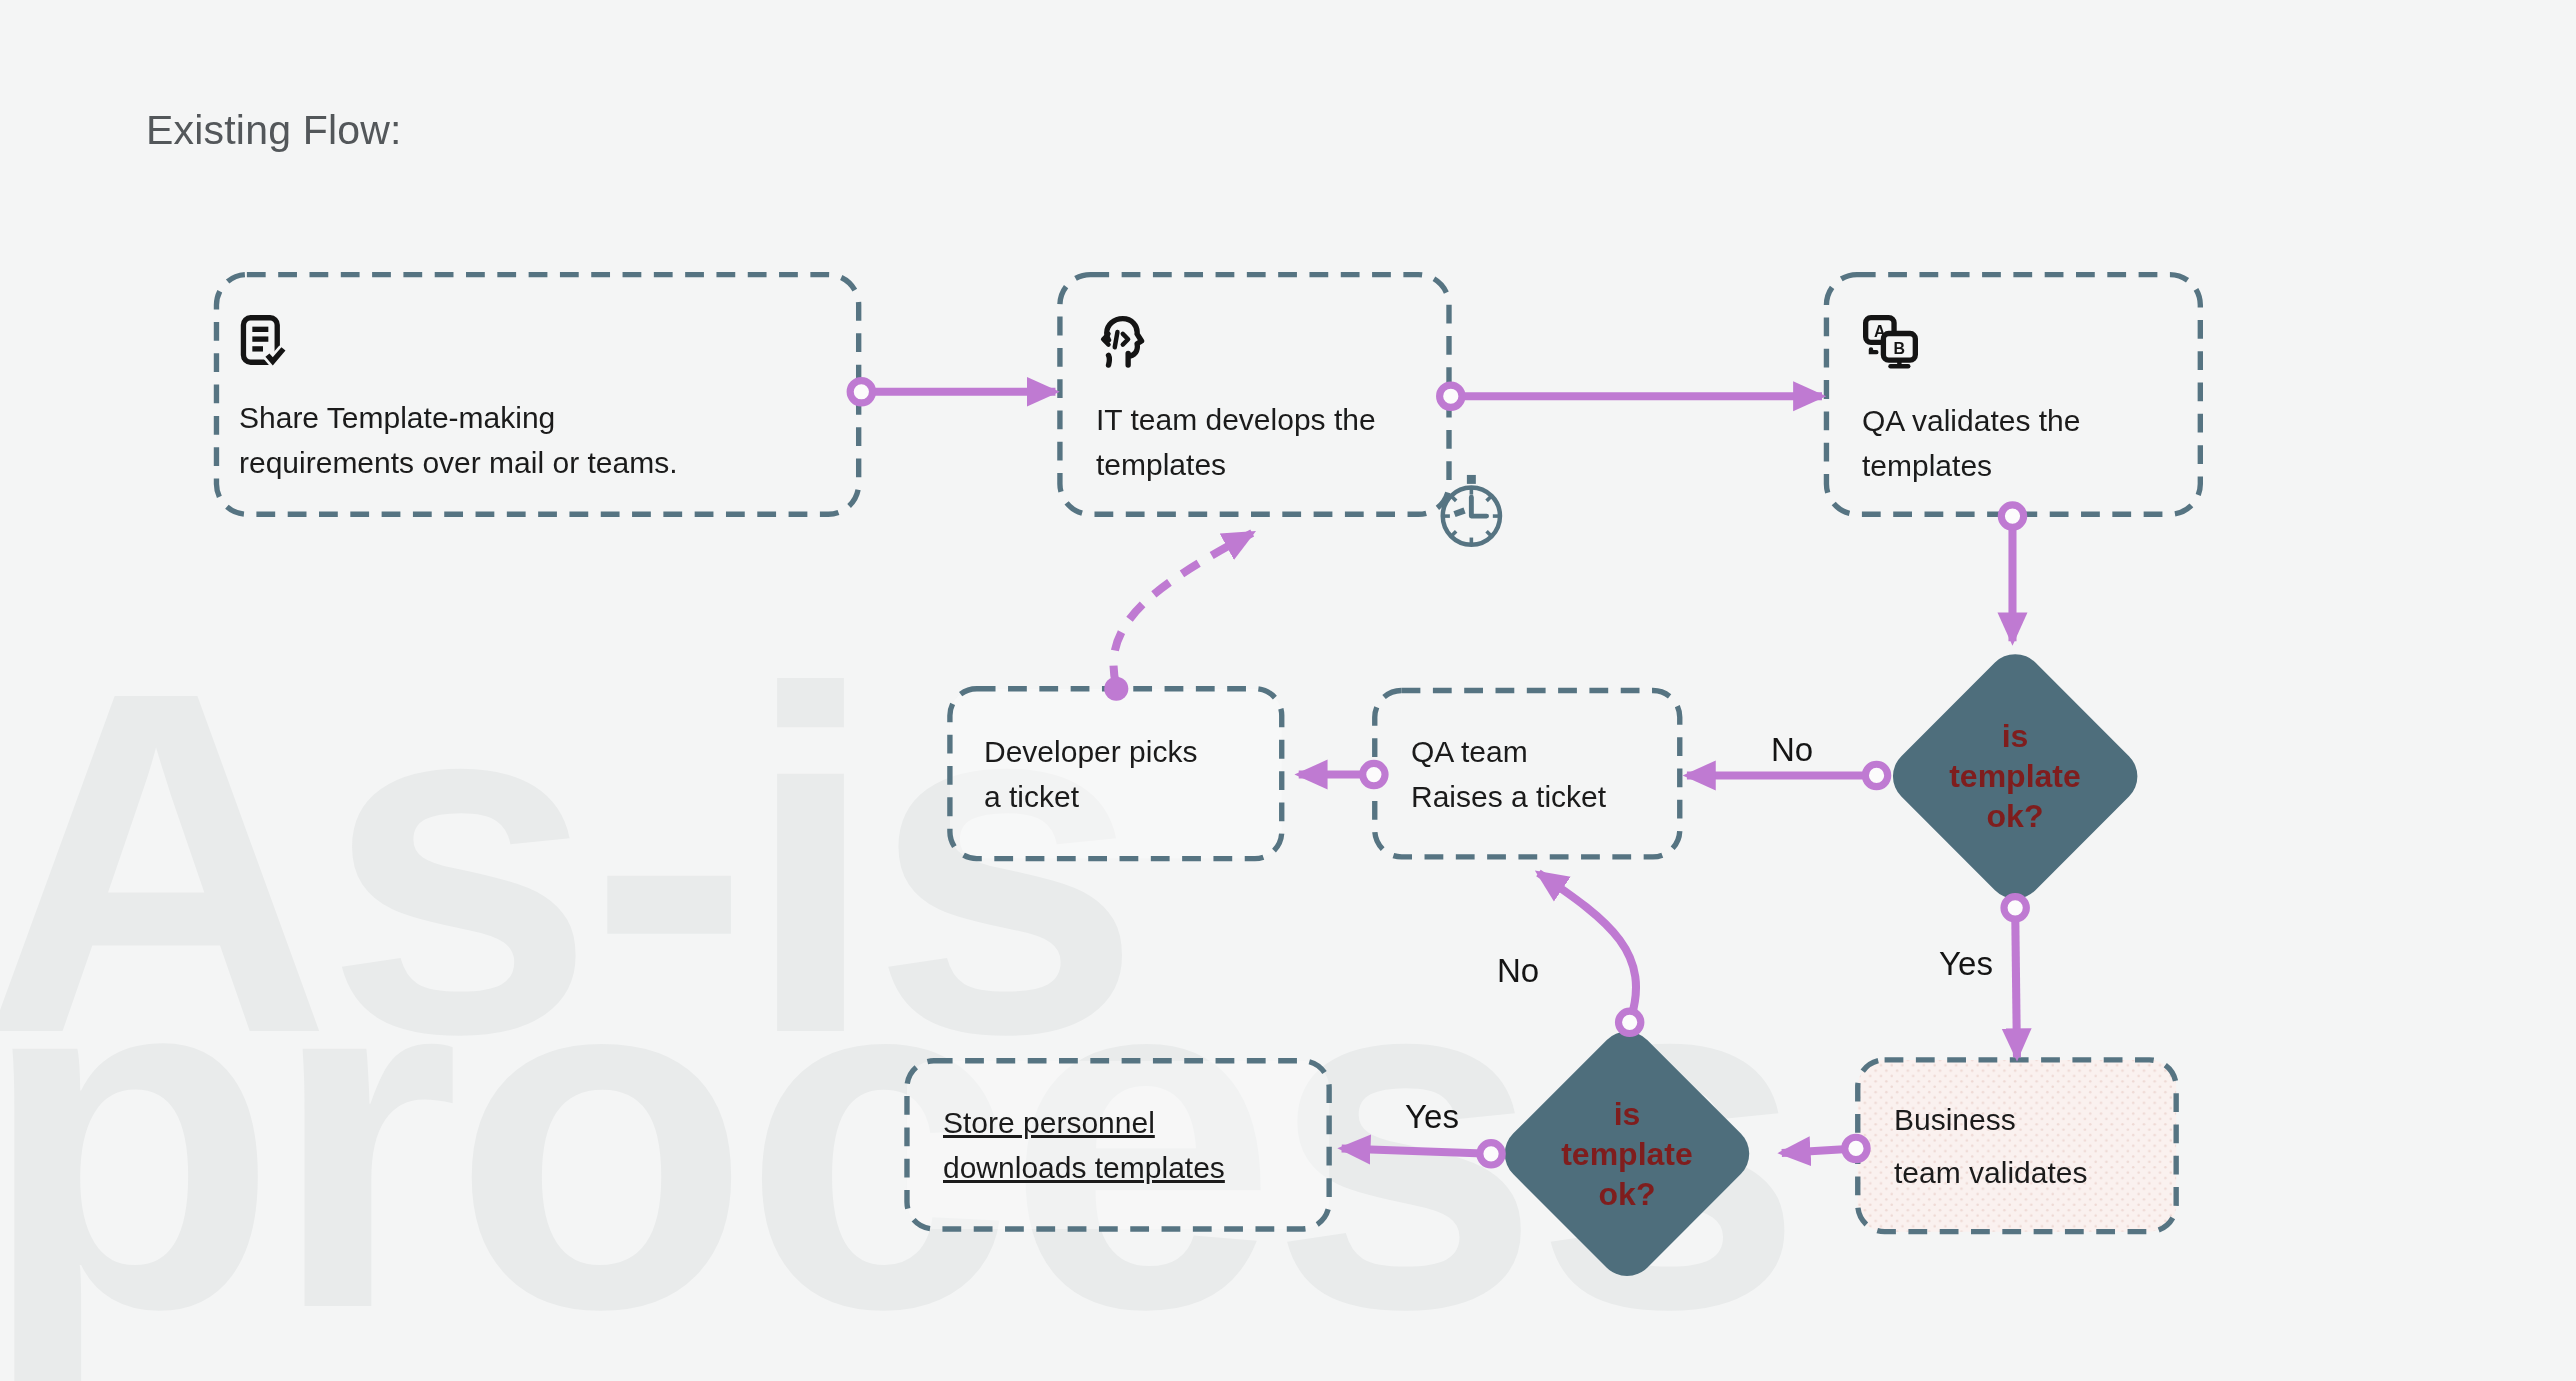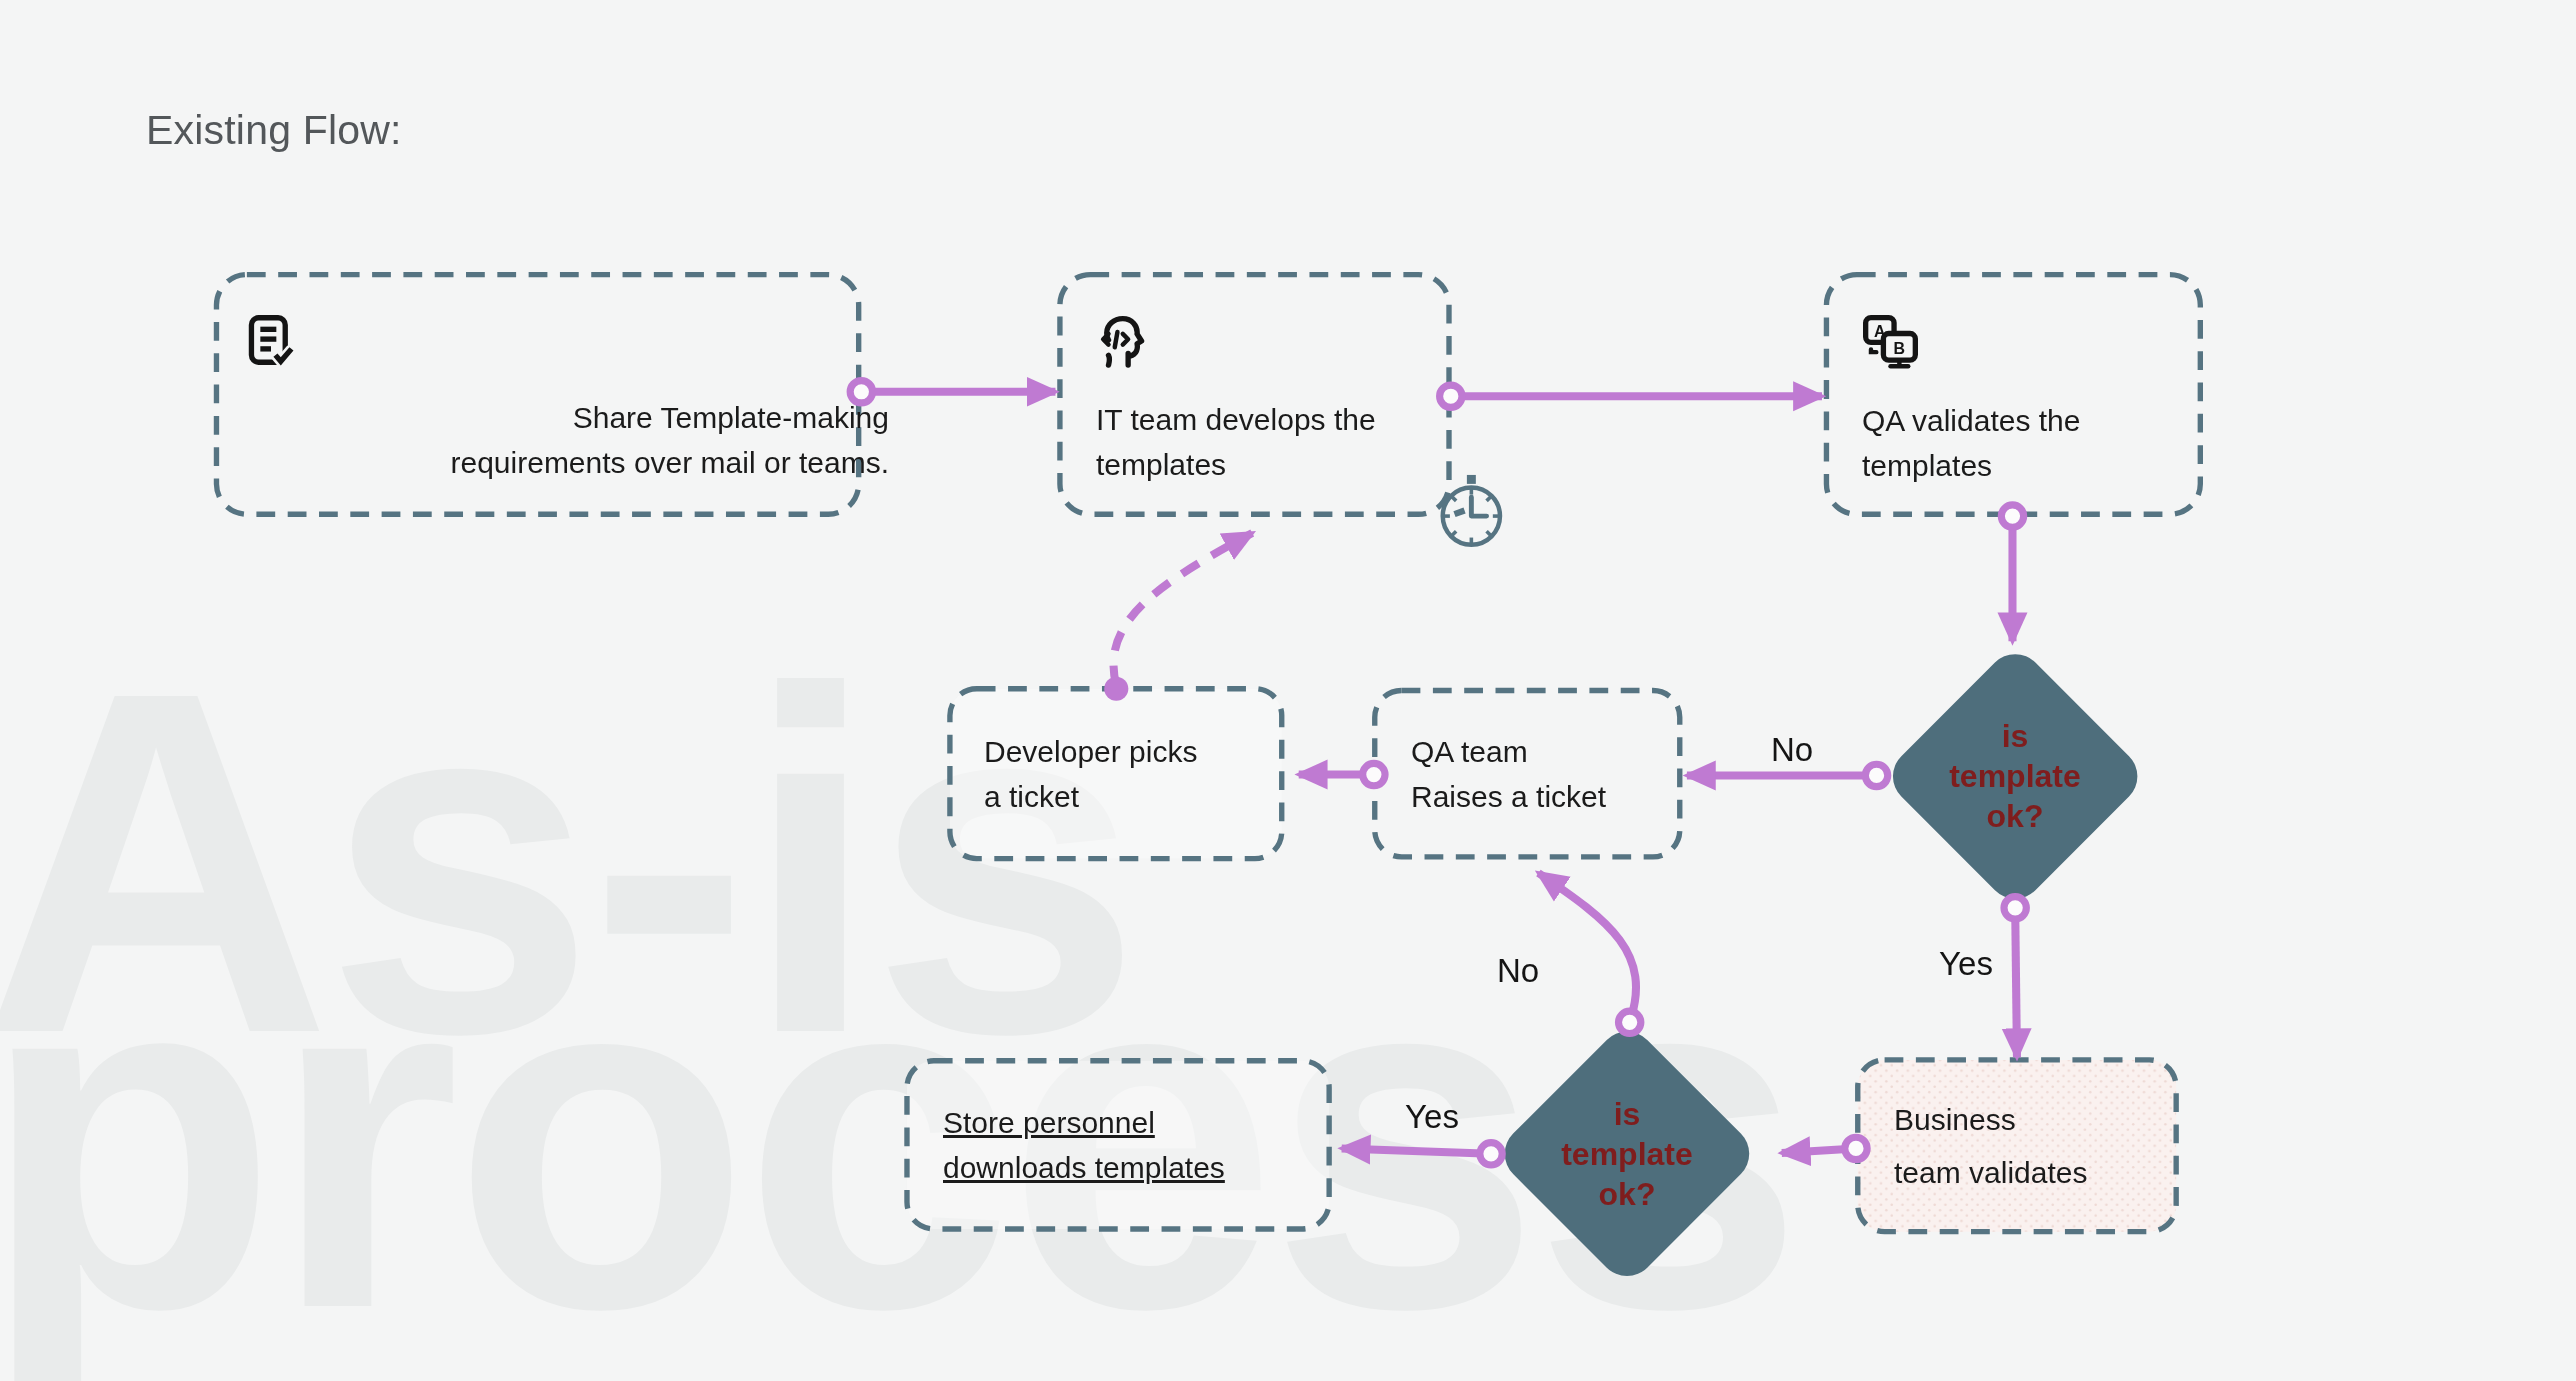--- a/index.html
+++ b/index.html
@@ -116,21 +116,21 @@
         <line x1="-22" y1="22" x2="-17" y2="17"></line>
           <line x1="22" y1="22" x2="17" y2="17"></line>
       </g>
       <path d="M0,0 L0,-21 M0,0 L17,0" stroke-width="5.5" stroke-linecap="round"></path>
       <rect x="-17" y="-12" width="12" height="7" transform="rotate(-20)" fill="#567482" stroke="none"></rect>
     </g>
   </svg>
 
   <div id="title">Existing Flow:</div>
 
-  <div class="node row1" style="left:224px;top:275px;width:642px;height:240px;padding-left:23px;text-align:right;">
+  <div class="node row1" style="left:216px;top:275px;width:642px;height:240px;padding-left:23px;">
     <span class="icon">
       <svg width="48" height="52" viewBox="0 0 54 58">
         <rect x="5" y="4" width="38" height="50" rx="8" fill="none" stroke="#141414" stroke-width="6"></rect>
         <line x1="15" y1="17" x2="33" y2="17" stroke="#141414" stroke-width="6"></line>
         <line x1="15" y1="28" x2="33" y2="28" stroke="#141414" stroke-width="6"></line>
         <line x1="15" y1="39" x2="27" y2="39" stroke="#141414" stroke-width="6"></line>
         <path d="M32,46 l6,7 l12,-14" fill="none" stroke="#f4f5f5" stroke-width="12"></path>
         <path d="M32,46 l6,7 l12,-14" fill="none" stroke="#141414" stroke-width="6"></path>
       </svg>
     </span>

